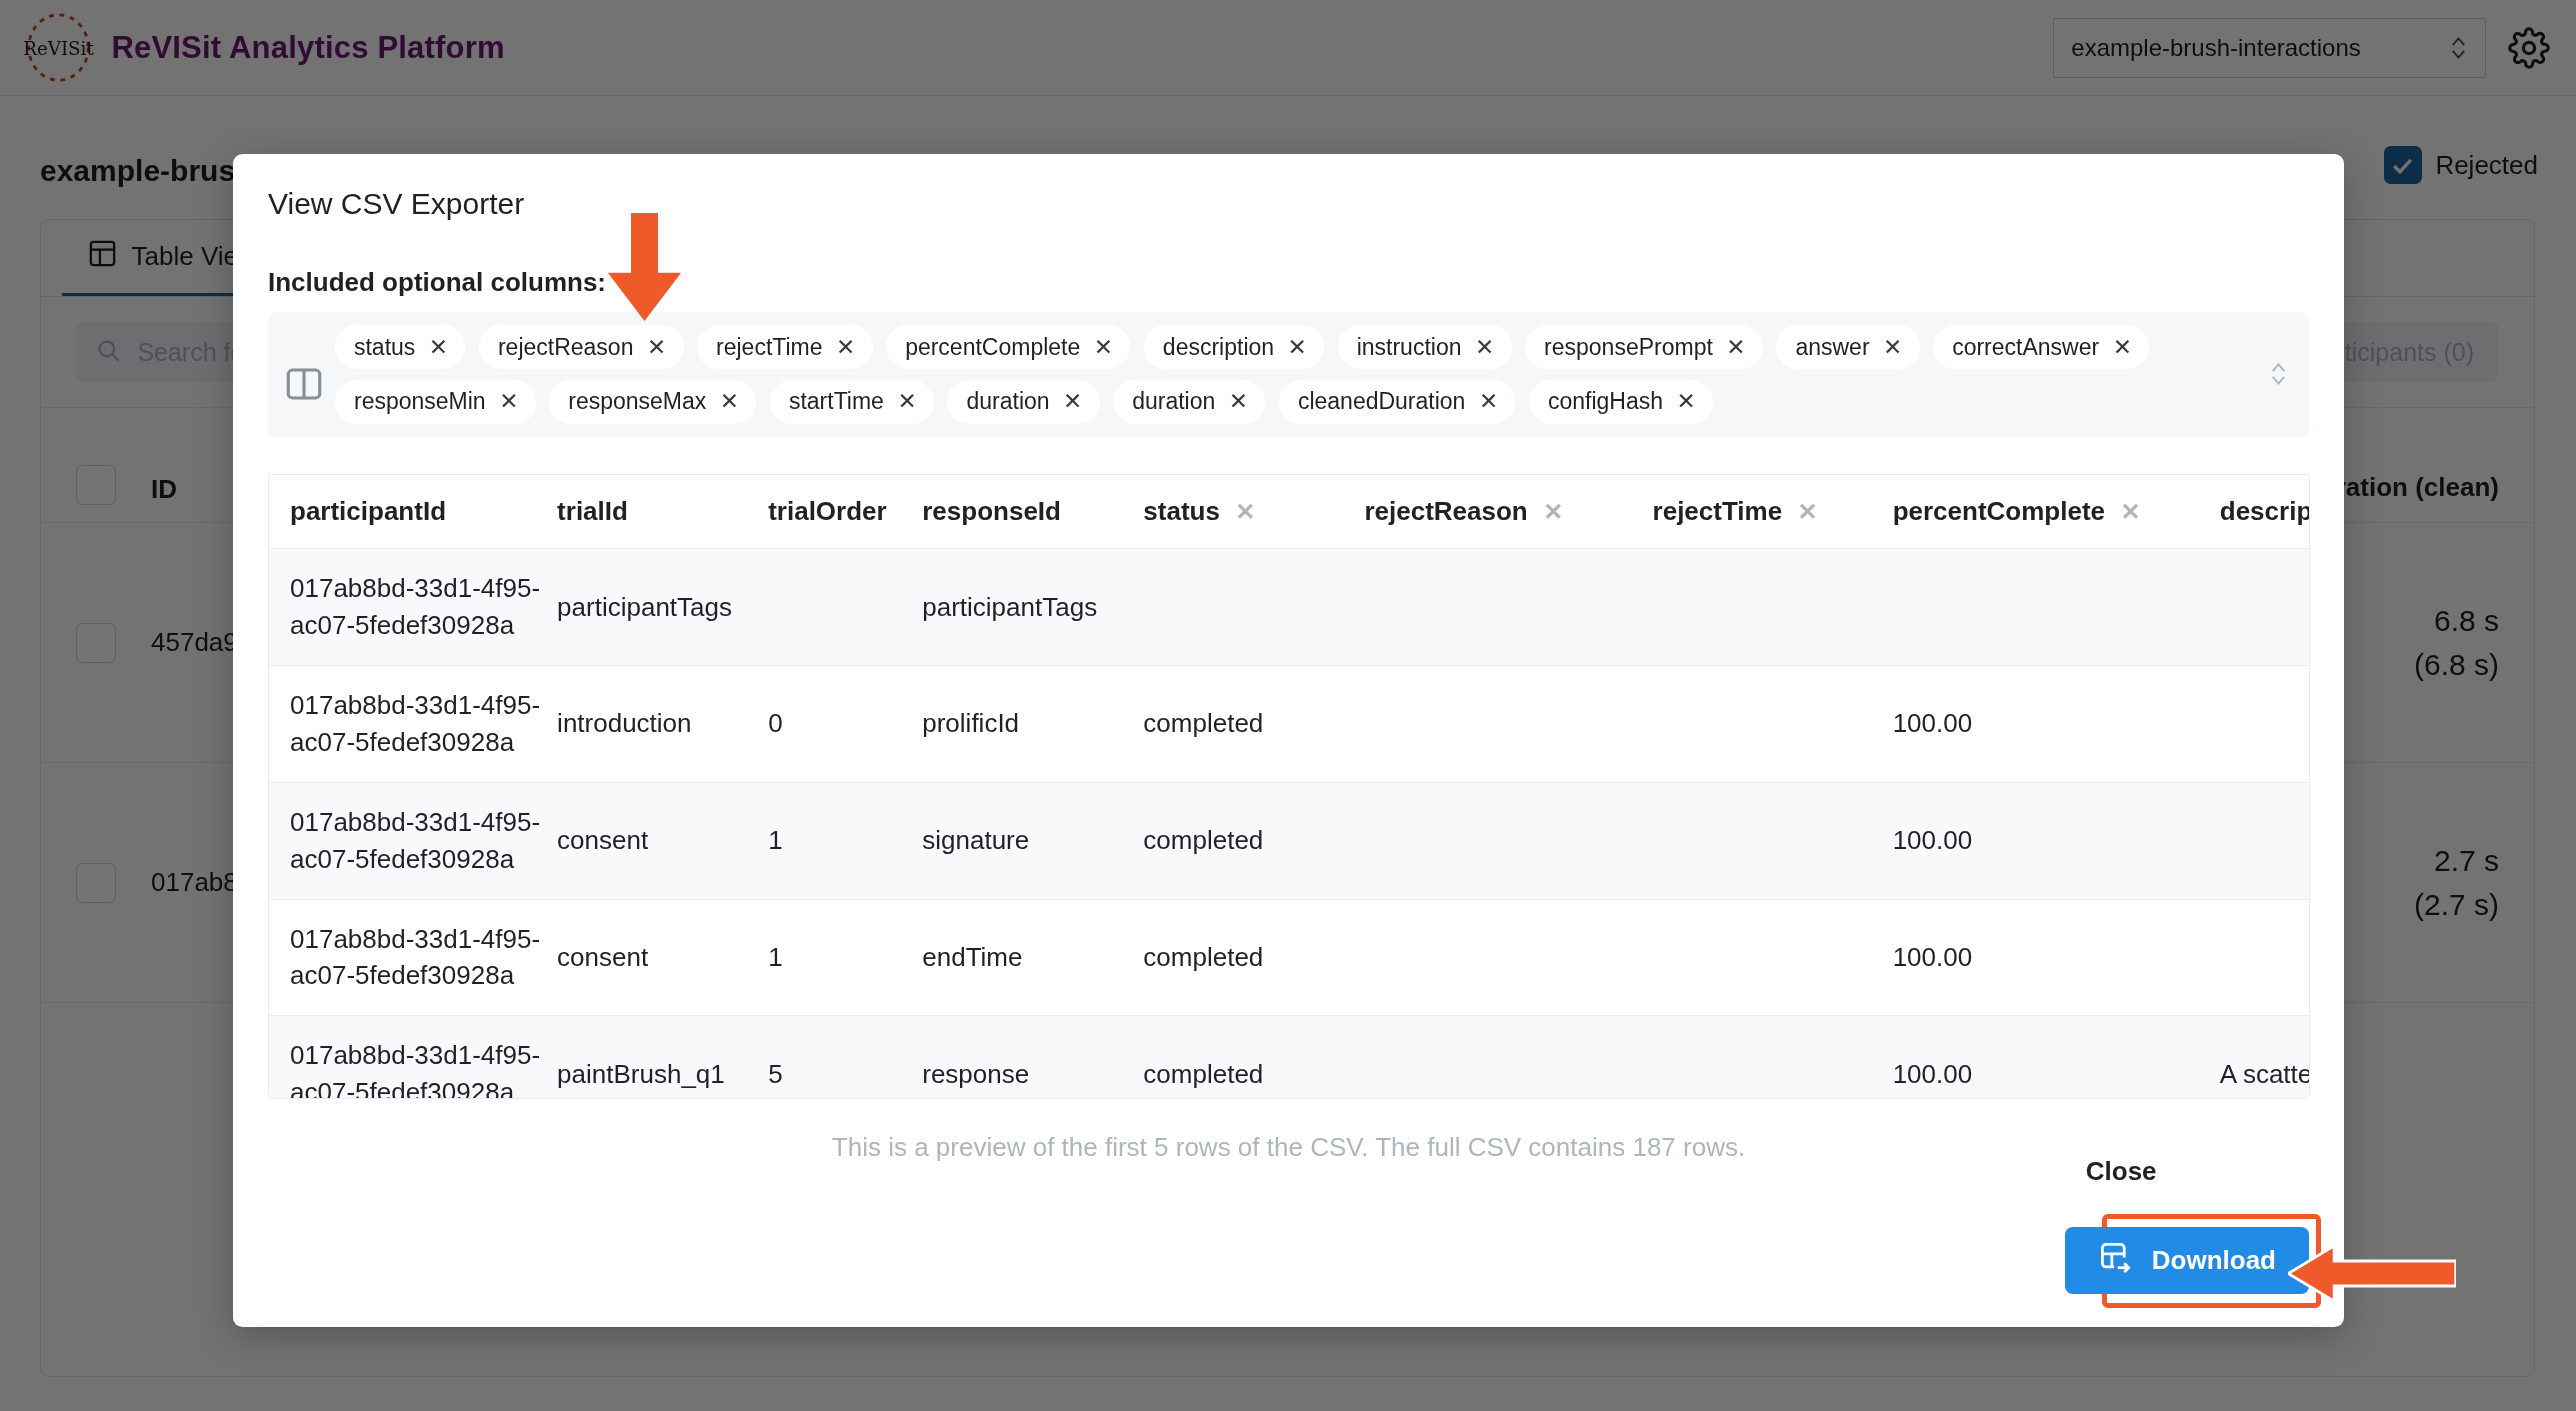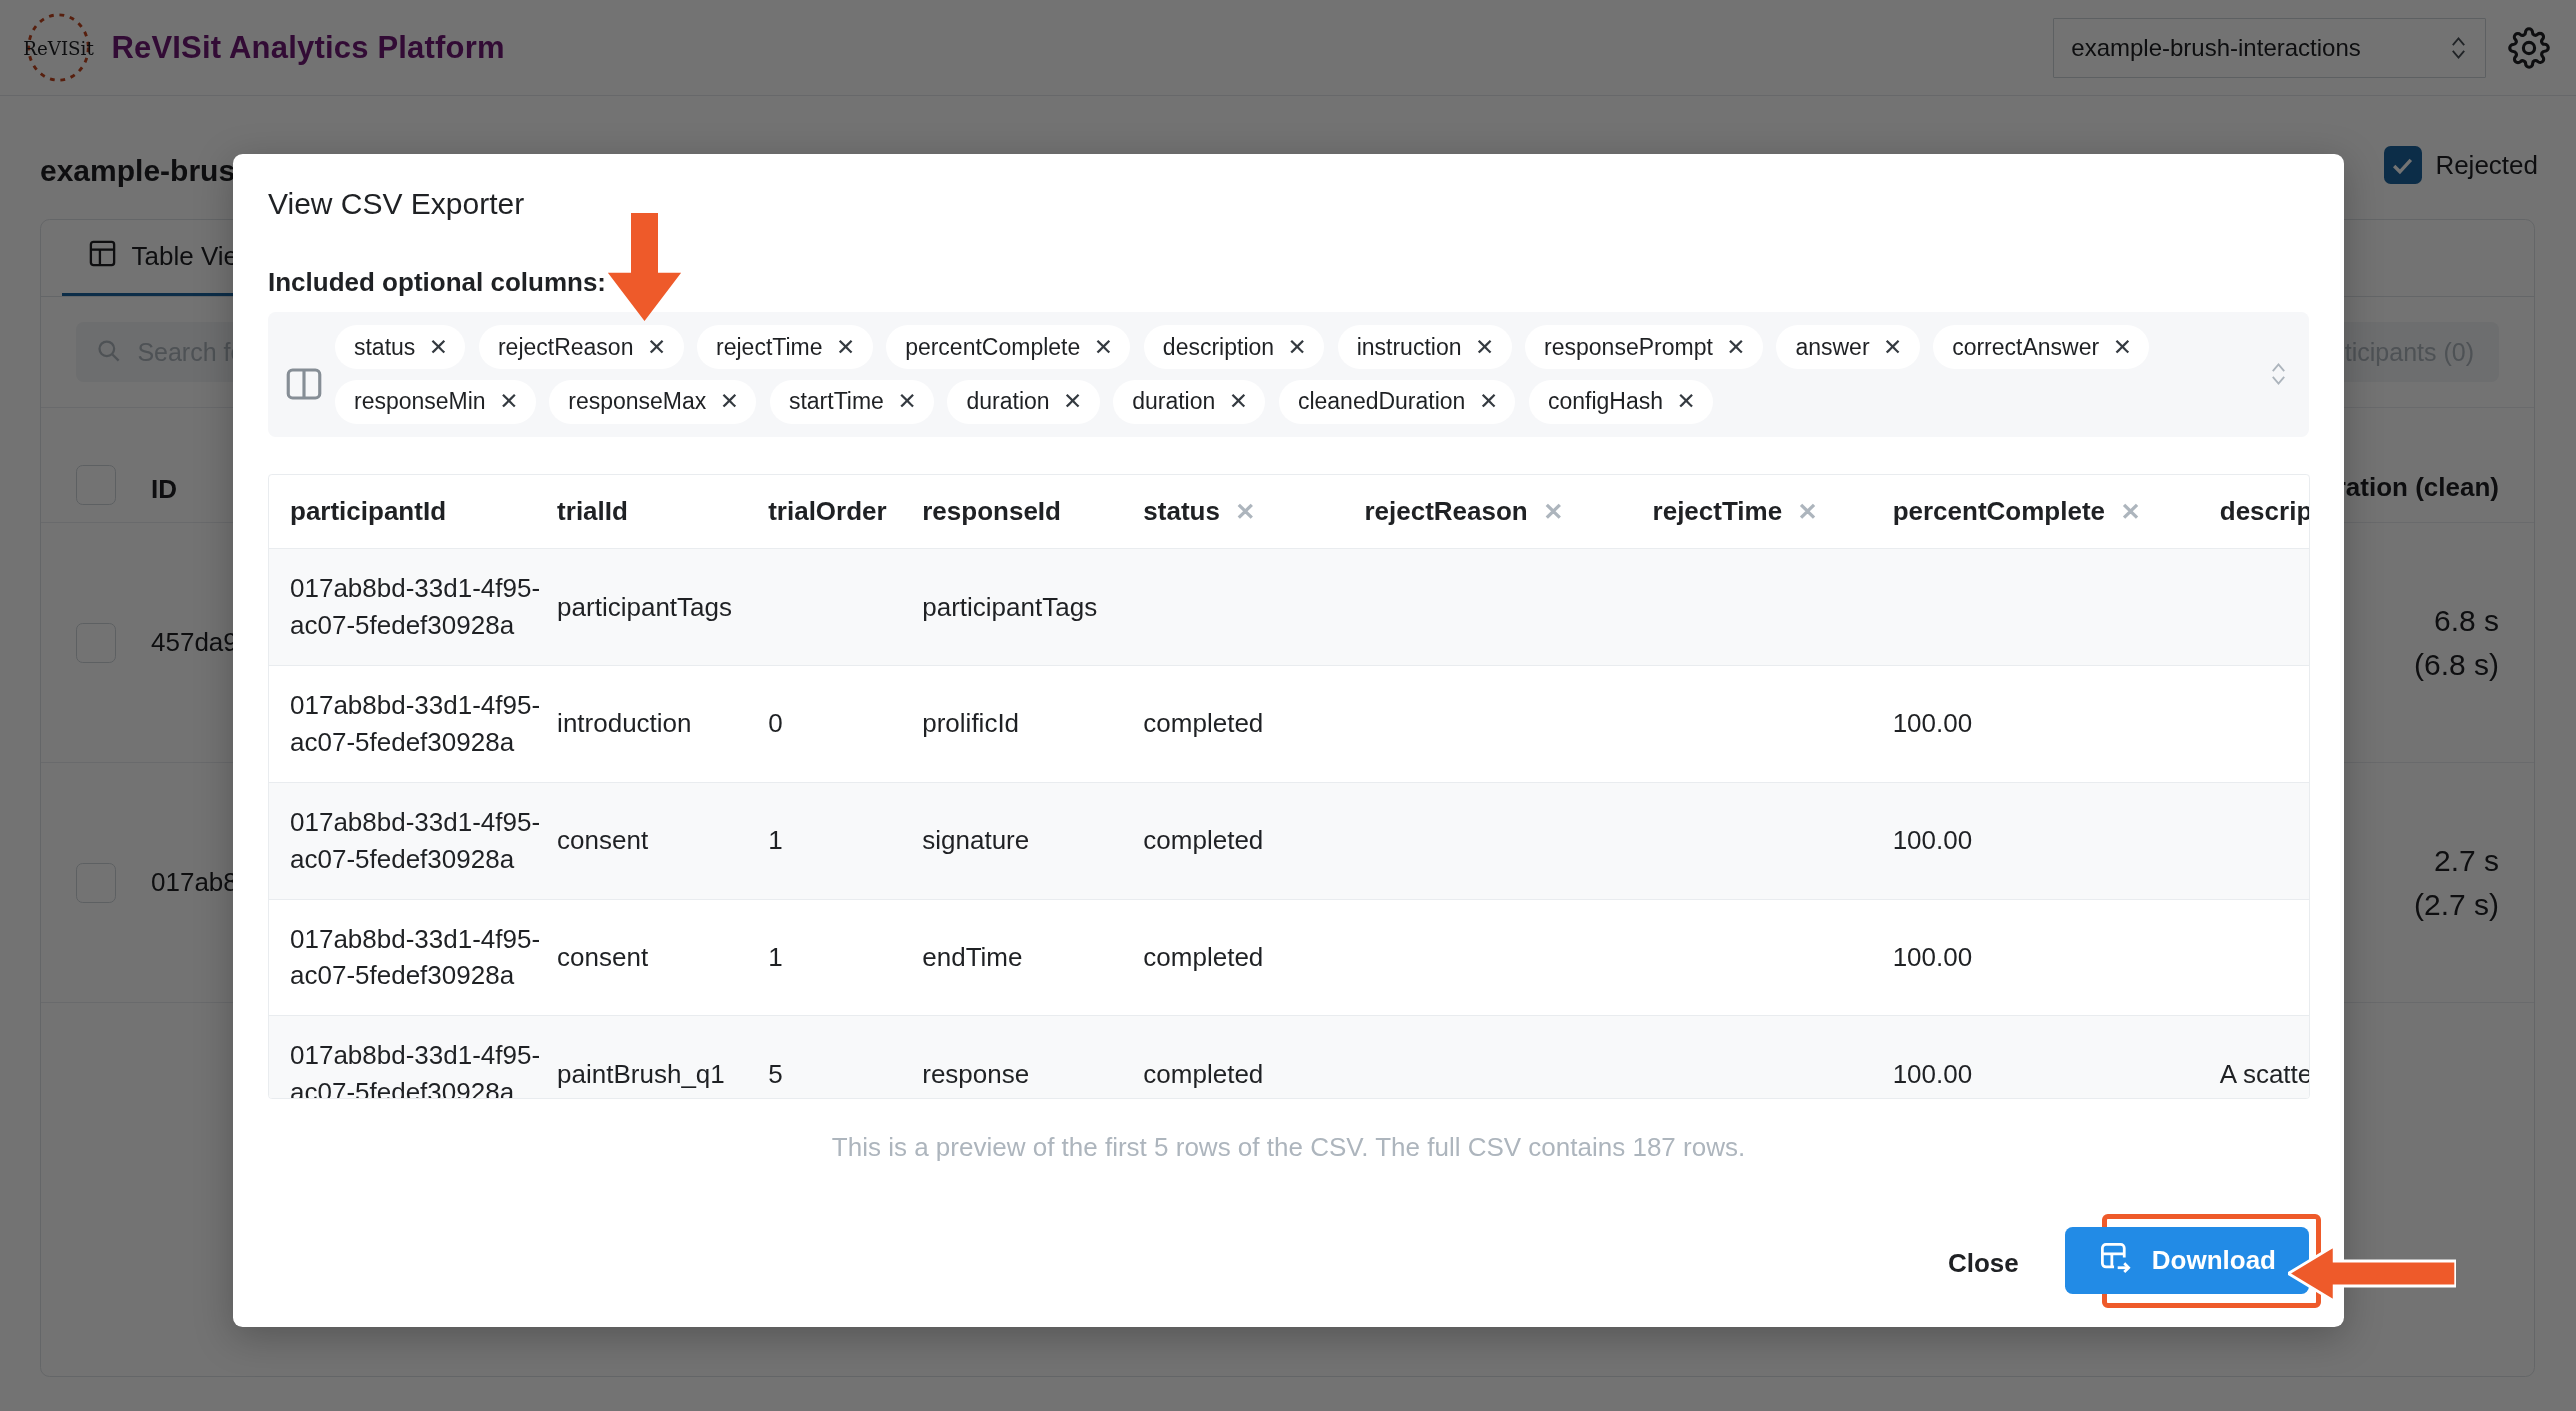--- a/index.html
+++ b/index.html
@@ -138,21 +138,21 @@
   .c-rreason { width: 288px; }
   .c-rtime { width: 240px; }
   .c-pct { width: 327px; }
   .c-desc { width: 375px; }
 
   .preview-note {
     margin-top: 33px; text-align: center; font-size: 26px; color: #adb5bd;
   }
   .modal-actions {
     position: absolute; right: 35px; bottom: 33px;
-    display: flex; align-items: flex-end; gap: 25px;
+    display: flex; align-items: flex-start; gap: 25px; flex-direction: column;
   }
   .btn-close {
     font-size: 26px; color: #1f2124; font-weight: bold;
     background: transparent; border: none; padding: 15.4px 21px; cursor: pointer;
     font-family: inherit;
   }
   .btn-download {
     display: inline-flex; align-items: center; gap: 19px;
     background: #228be6; color: #ffffff; border: none; border-radius: 7.7px;
     height: 67px; padding: 0 33px; font-size: 26px; font-weight: bold;

